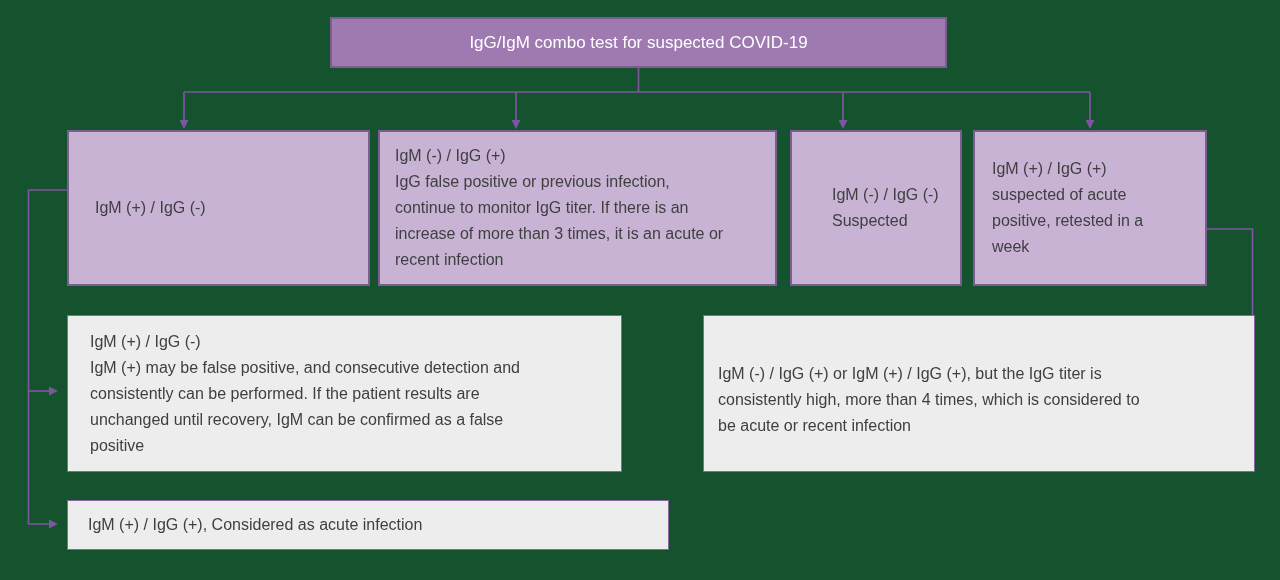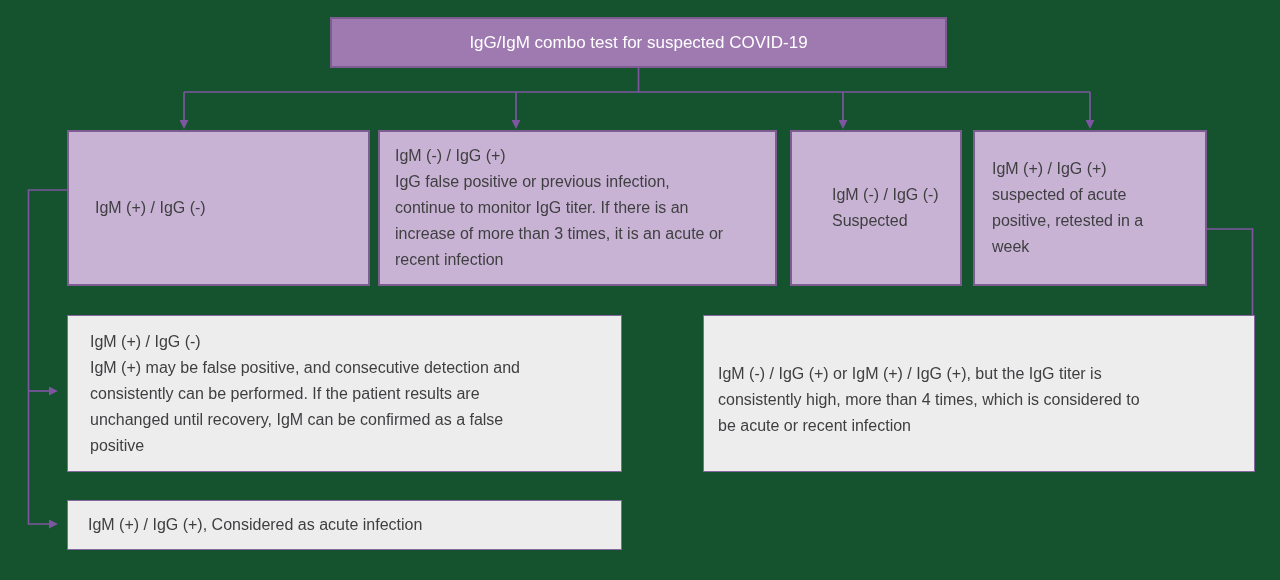--- a/index.html
+++ b/index.html
@@ -42,21 +42,21 @@
   }
   .node p{margin:0;padding:0;}
   
   #n-header{left:330px;top:17px;width:617px;height:51px;}
   #n-b1{left:67px; top:130px;width:303px;height:156px;padding:8px 58px 8px 26px;}
   #n-b2{left:378px;top:130px;width:399px;height:156px;padding:8px 46px 8px 15px;}
   #n-b3{left:790px;top:130px;width:172px;height:156px;padding:8px 10px 8px 40px;}
   #n-b4{left:973px;top:130px;width:234px;height:156px;padding:8px 28px 8px 17px;}
   #n-g1{left:67px; top:315px;width:555px;height:157px;padding:8px 94px 8px 22px;}
   #n-g2{left:655px;top:315px;width:552px;height:157px;padding:20px 94px 8px 14px;margin-left:48px;}
-  #n-g3{left:67px; top:500px;width:555px;height:50px; padding:0 27px 0 20px;}
+  #n-g3{left:67px; top:500px;width:602px;height:50px; padding:0 27px 0 20px;}
 </style>
 </head>
 <body>
 
 <div class="canvas">
 
   <svg class="connectors" width="1280" height="580" viewBox="0 0 1280 580">
     <defs>
       <marker id="arrowhead" viewBox="0 0 8 8" refX="1" refY="4" markerWidth="9" markerHeight="9" markerUnits="userSpaceOnUse" orient="auto">
         <path d="M0,0 L8,4 L0,8 Z" fill="currentColor" stroke="none"></path>

